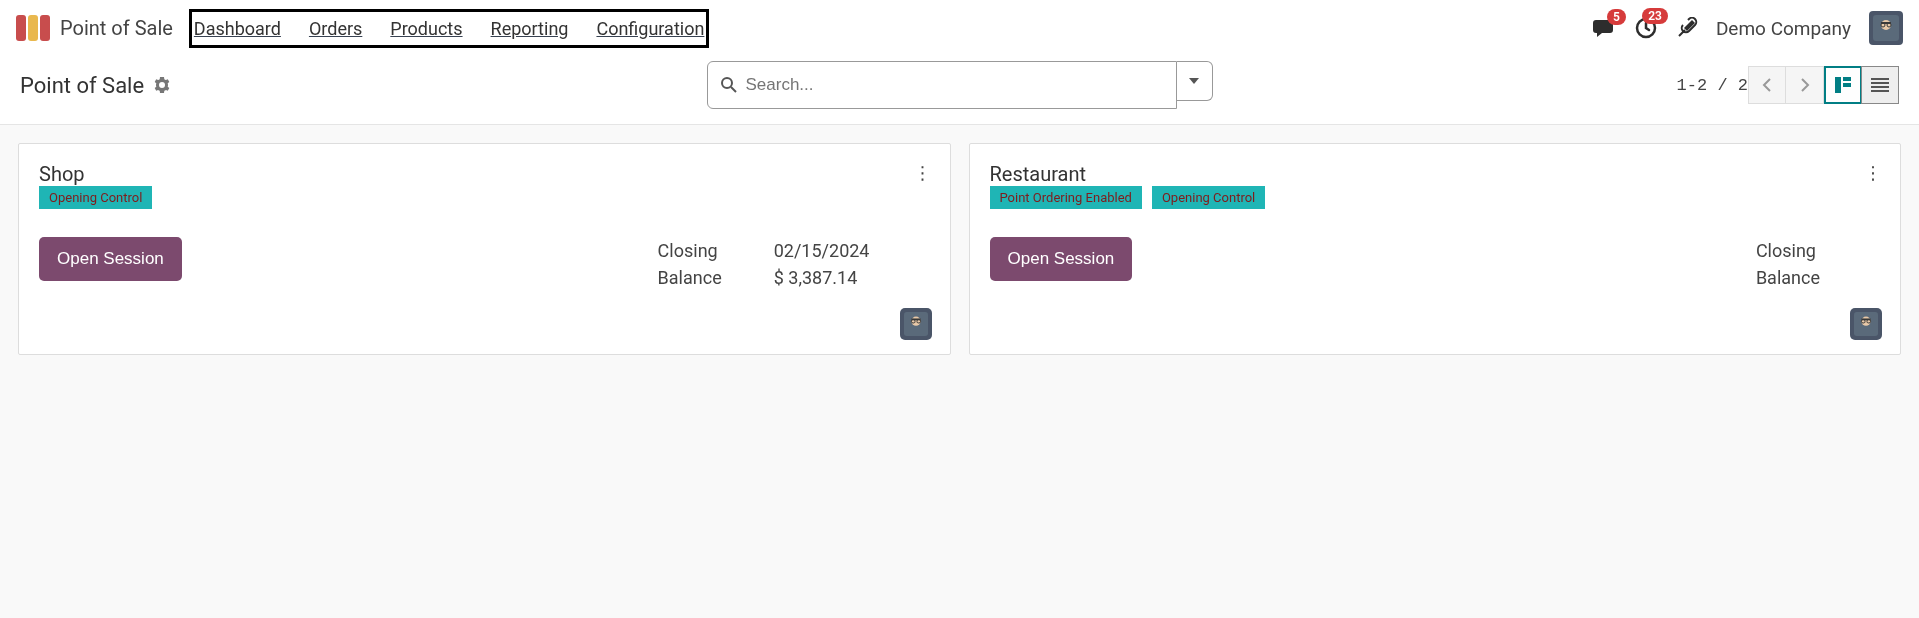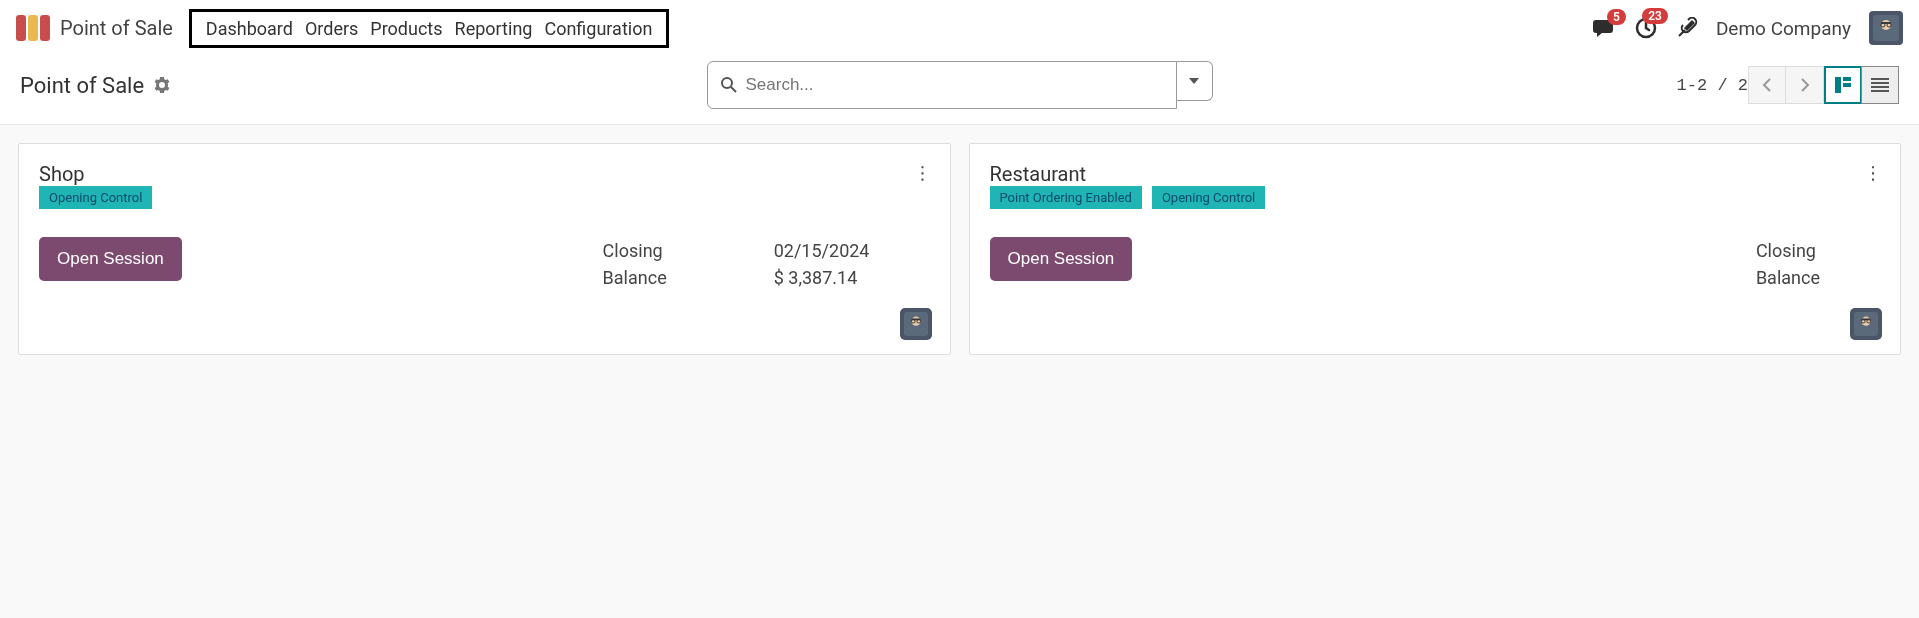--- a/index.html
+++ b/index.html
@@ -7,21 +7,21 @@
   
   
   .navbar { display: flex; align-items: center; height: 56px; padding: 0 16px; }
   .navbar-left { display: flex; align-items: center; }
   .app-icon { width: 34px; height: 28px; margin-right: 10px; display: flex; align-items: center; gap: 2px; }
   .app-icon .stripe { width: 10px; height: 26px; border-radius: 3px; }
   .app-icon .stripe.s1 { background: #c84d4d; }
   .app-icon .stripe.s2 { background: #e9b84e; }
   .app-icon .stripe.s3 { background: #c84d4d; }
   .app-name { font-size: 20px; color: #444; margin-right: 16px; }
-  .nav-box { border: 3px solid #000; padding: 6px 14px; display: flex; gap: 12px; }
+  .nav-box { border: 3px solid #000; padding: 6px 2px; display: flex; gap: 28px; text-decoration: underline; }
   .nav-item { font-size: 18px; color: #333; cursor: pointer; }
   
   .navbar-right { margin-left: auto; display: flex; align-items: center; gap: 18px; }
   .icon-btn { position: relative; cursor: pointer; }
   .badge { position: absolute; top: -8px; right: -10px; background: #d63b3b; color: #fff; border-radius: 10px; font-size: 12px; padding: 1px 6px; font-weight: 600; }
   .company-name { font-size: 19px; color: #444; }
   .avatar { width: 34px; height: 34px; border-radius: 4px; background: #4a5568; display: flex; align-items: center; justify-content: center; }
   
   
   .control-row { display: flex; align-items: center; padding: 10px 20px 20px 20px; }
@@ -41,24 +41,24 @@
   .view-btn { width: 38px; height: 38px; border: 1px solid #888; display: flex; align-items: center; justify-content: center; cursor: pointer; color: #555; }
   .view-btn.active { border-color: #017e84; border-width: 2px; color: #017e84; background: #fefefe;}
   .view-btn + .view-btn { margin-left: -1px; }
   .view-btn:not(.active) { background: #eee; }
   
   
   .main { background: #f9f9f9; border-top: 1px solid #e5e5e5; padding: 18px 18px; display: flex; gap: 18px; min-height: 500px; }
   .card { background: #fff; border: 1px solid #ddd; border-radius: 2px; flex: 1; padding: 18px 20px; position: relative; height: 212px; }
   .card-title { font-size: 20px; color: #333; margin-bottom: 0; }
   .tags { display: flex; gap: 10px; margin-bottom: 28px; }
-  .tag { background: #1fb5b5; color: #0c4a6e; font-size: 13px; padding: 4px 10px; }
+  .tag { background: #1fb5b5; color: #7f1d1d; font-size: 13px; padding: 4px 10px; }
   .card-body { display: flex; align-items: flex-start; }
   .open-btn { background: #7c4a6e; color: #fff; border: none; padding: 12px 18px; font-size: 17px; border-radius: 5px; cursor: pointer; }
-  .info-group { margin-left: auto; display: flex; gap: 107px; font-size: 18px; margin-right: 60px; }
+  .info-group { margin-left: auto; display: flex; gap: 52px; font-size: 18px; margin-right: 60px; }
   .info-label { color: #444; line-height: 1.5; }
   .info-val { color: #444; line-height: 1.5; }
   .card-menu { position: absolute; top: 18px; right: 18px; cursor: pointer; font-size: 18px; color: #444; }
   .card-avatar { position: absolute; bottom: 14px; right: 18px; width: 32px; height: 32px; border-radius: 5px; background: #4a5568; display: flex; align-items: center; justify-content: center; }
   
   svg { display: block; }
 </style>
 </head>
 <body>
 

